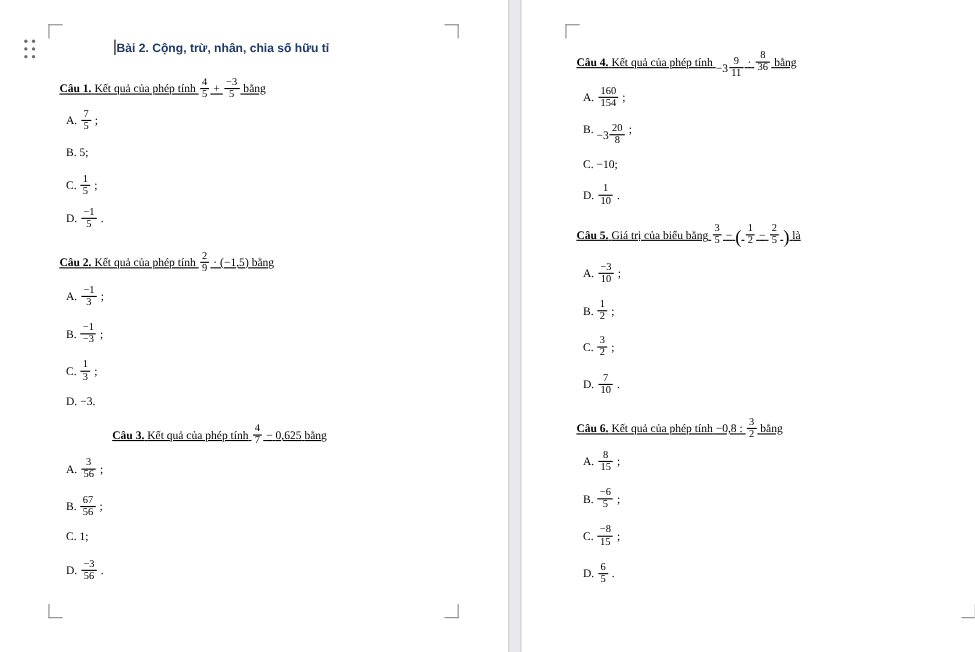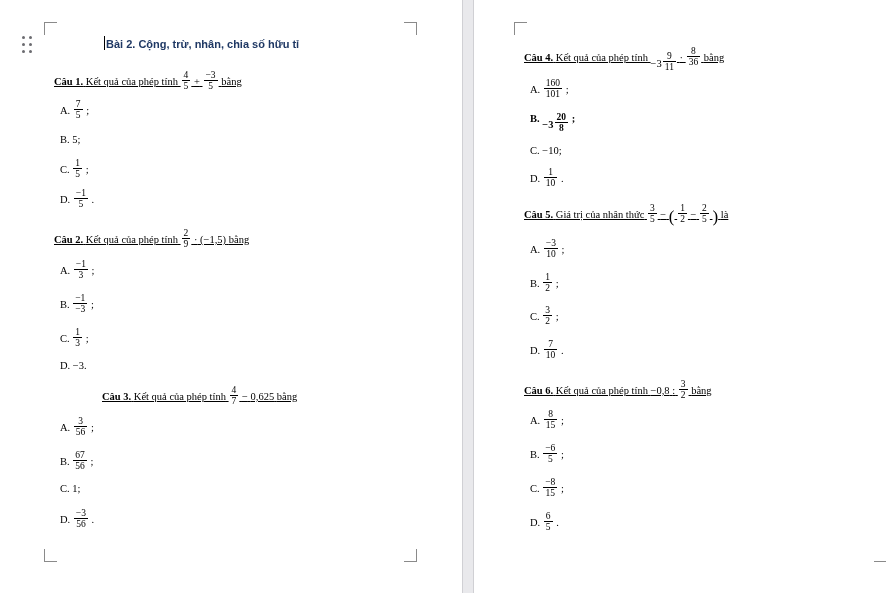--- a/index.html
+++ b/index.html
@@ -317,25 +317,25 @@
         <span class="num">8</span>
         <span class="den">36</span>
       </span>
       <span>bằng</span>
     </div>
 
     <div class="opt" style="top:78px;">
       <span>A.</span>
       <span class="frac">
         <span class="num">160</span>
-        <span class="den">101</span>
-      </span>
-      <span>;</span>
-    </div>
-    <div class="opt" style="top:112px;font-weight:bold;">
+        <span class="den">154</span>
+      </span>
+      <span>;</span>
+    </div>
+    <div class="opt" style="top:112px;">
       <span>B.</span>
       <span class="mixed">
         <span class="whole">−3</span><span class="frac">
           <span class="num">20</span>
           <span class="den">8</span>
         </span>
       </span>
       <span>;</span>
     </div>
     <div class="opt" style="top:145px;font-family:Liberation Serif, serif;">
@@ -346,21 +346,21 @@
       <span>D.</span>
       <span class="frac">
         <span class="num">1</span>
         <span class="den">10</span>
       </span>
       <span>.</span>
     </div>
 
     <div class="q" style="top:203px;">
       <b>Câu 5.</b>
-      <span>Giá trị của nhân thức</span>
+      <span>Giá trị của biểu bằng</span>
       <span class="frac">
         <span class="num">3</span>
         <span class="den">5</span>
       </span>
       <span>−</span>
       <span class="paren-big">(</span>
       <span class="frac">
         <span class="num">1</span>
         <span class="den">2</span>
       </span>

